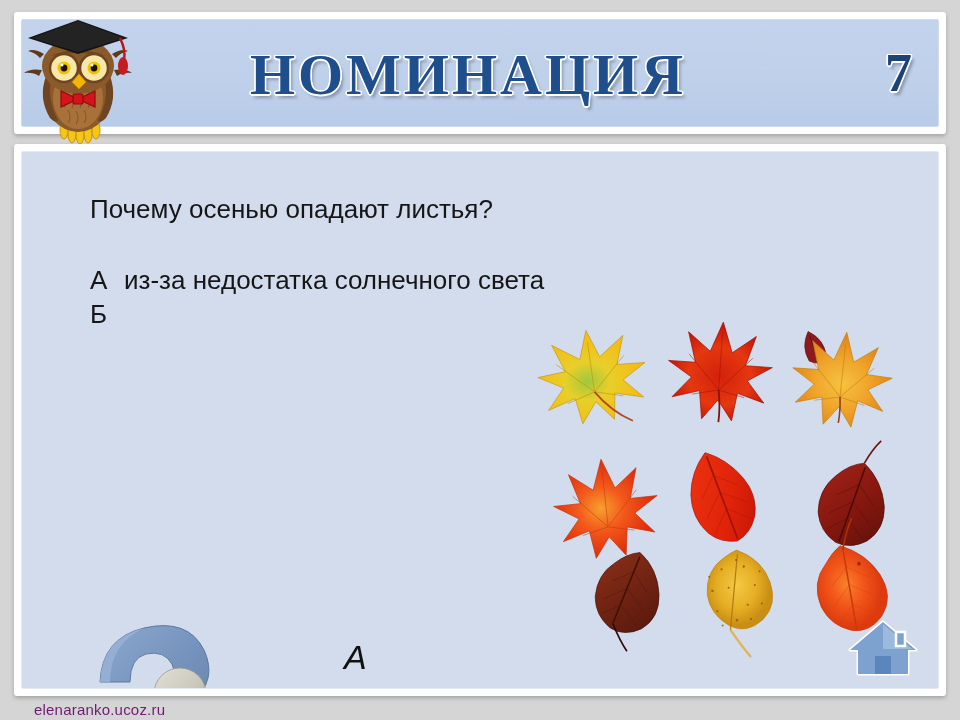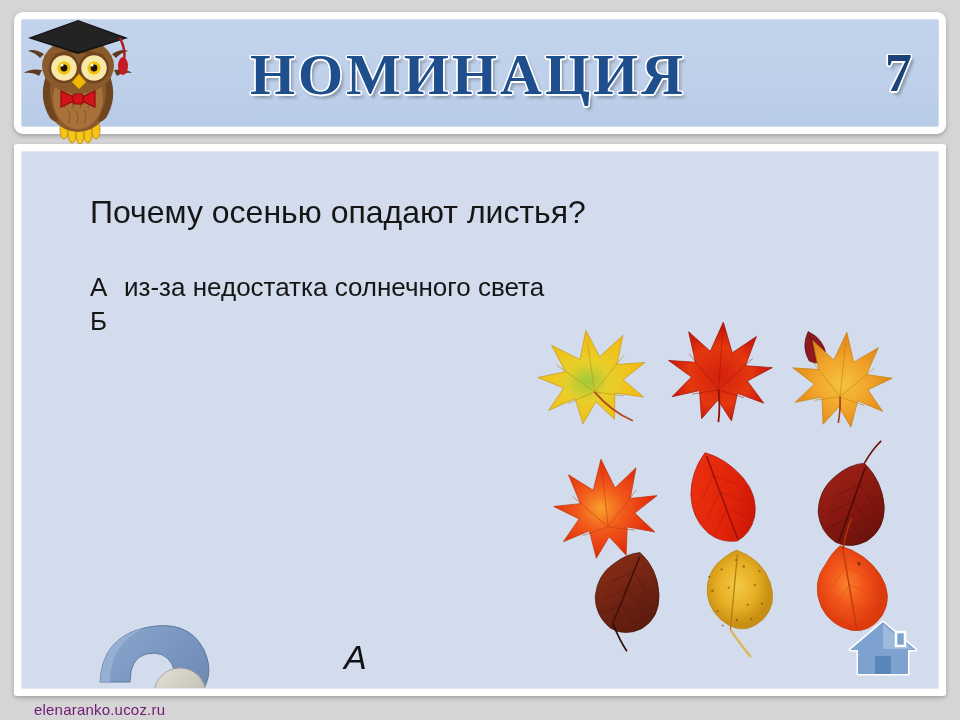--- a/index.html
+++ b/index.html
@@ -25,21 +25,21 @@
   .frame-outer {
     position: absolute;
     background: #ffffff;
     box-shadow: 0 2px 4px rgba(120,120,125,.55);
   }
 
   
   #header-frame {
     left: 14px; top: 12px;
     width: 932px; height: 122px;
-    border-radius: 9px;
+    border-radius: 3px;
     padding: 0;
   }
   #header-panel {
     position: absolute;
     left: 7px; top: 7px;
     width: 918px; height: 108px;
     background: linear-gradient(180deg,#c3d3ec 0%,#bfd0ea 55%,#b8cbe7 100%);
     border: 1px solid #cfdcf0;
     box-sizing: border-box;
     border-radius: 2px;
@@ -109,21 +109,21 @@
   }
 
   
   #question-block {
     position: absolute;
     left: 68px; top: 42px;
     width: 640px;
     z-index: 6;
   }
   #question-text {
-    font-size: 32px;
+    font-size: 26px;
     color: #161616;
     line-height: 1.18;
     white-space: nowrap;
   }
   #options-list {
     margin-top: 38px;
   }
   .option-row {
     display: flex;
     font-size: 26px;

